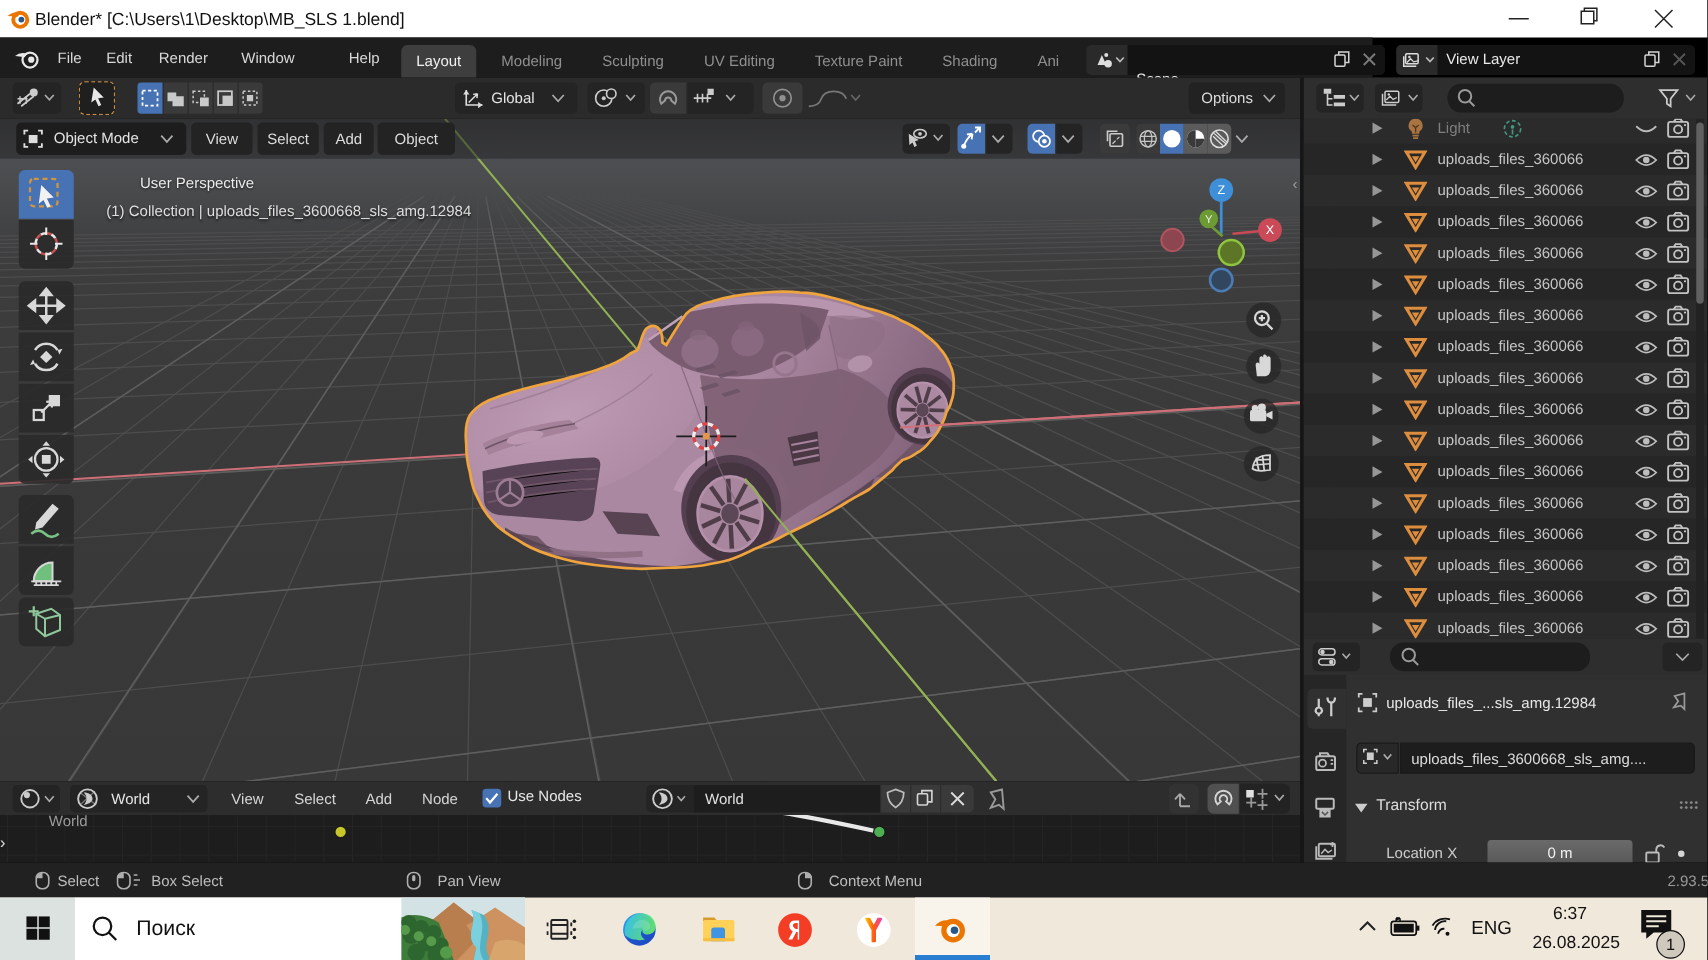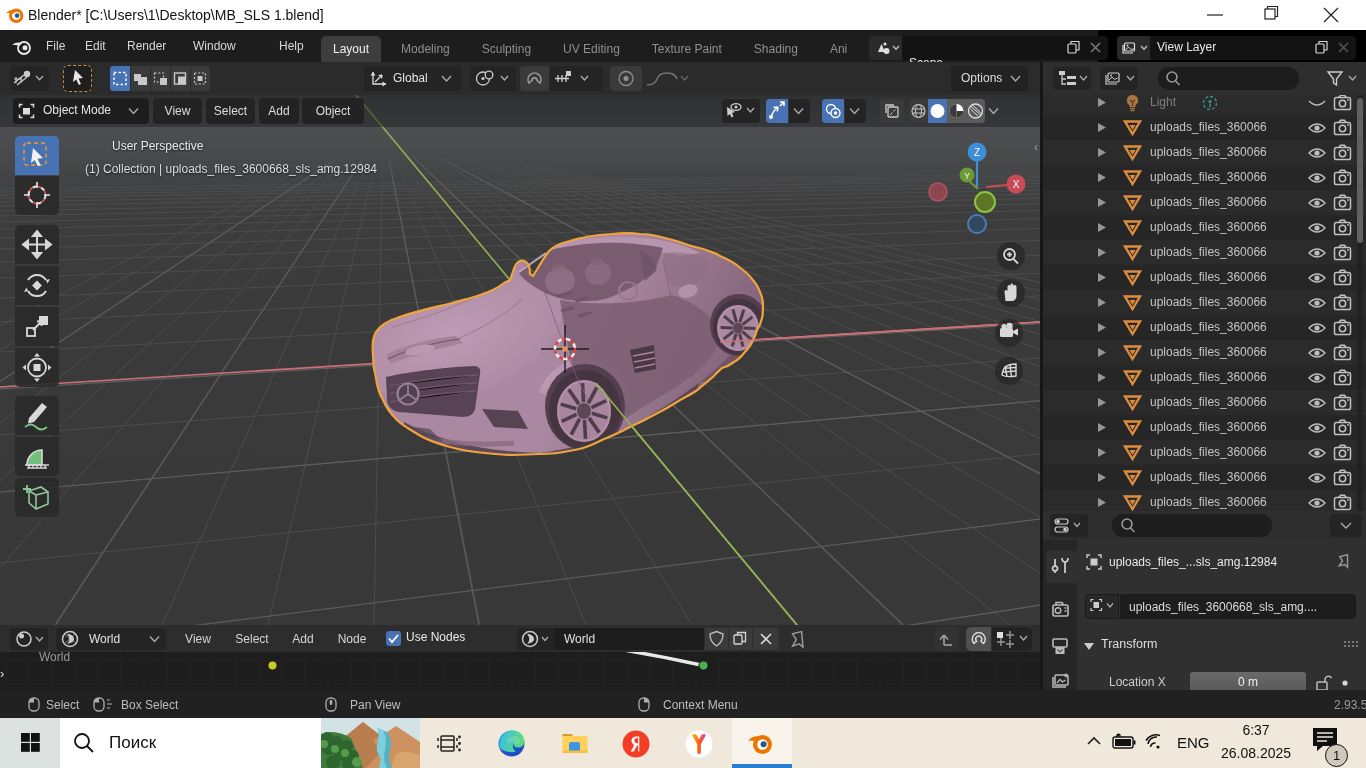--- a/index.html
+++ b/index.html
@@ -1281,20 +1281,20 @@
     <svg class="abs" style="left:1144px;top:14px;" width="20" height="18" viewBox="0 0 20 18">
       <g fill="none" stroke="#111" stroke-width="1.5">
         <path d="M4 12 a8 8 0 0 1 9 -7"></path>
         <path d="M2 8.5 a12 12 0 0 1 14 -5"></path>
         <path d="M6.5 15 a4.5 4.5 0 0 1 5 -4"></path>
       </g>
       <circle cx="14" cy="15" r="1.6" fill="#111"></circle>
     </svg>
     <div class="abs" style="left:1177px;top:16px;font-size:15px;color:#111;">ENG</div>
     <div class="abs" style="left:1216px;top:4px;width:80px;height:17px;font-size:14px;color:#111;text-align:center;">6:37</div>
-    <div class="abs" style="left:1216px;top:27px;width:80px;height:17px;font-size:14px;color:#111;text-align:center;">26.08.2025</div>
+    <div class="abs" style="left:1216px;top:27px;width:80px;height:17px;font-size:14px;color:#111;text-align:right;">26.08.2025</div>
     <svg class="abs" style="left:1311px;top:8px;" width="28" height="26" viewBox="0 0 28 26">
       <path d="M2 2 h24 v18 h-14 l-6 5 v-5 h-4 Z" fill="#111"></path>
       <path d="M6 7 h16 M6 11 h16 M6 15 h10" stroke="#f0e8db" stroke-width="1.6"></path>
     </svg>
     <div class="abs" style="left:1325px;top:26px;width:23px;height:23px;background:#cfc9bd;border:1.6px solid #111;border-radius:50%;font-size:13px;color:#111;text-align:center;line-height:21px;">1</div>
   </div>
 <div class="vsep" style="left:1040px;top:62px;width:3px;height:628px;"></div>
 
 </body></html>

